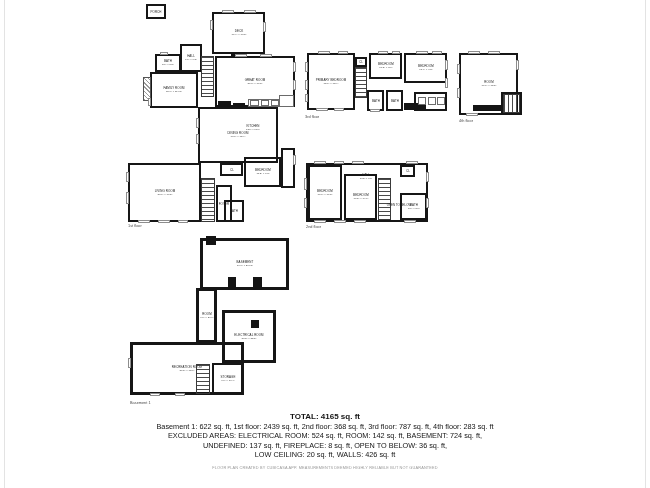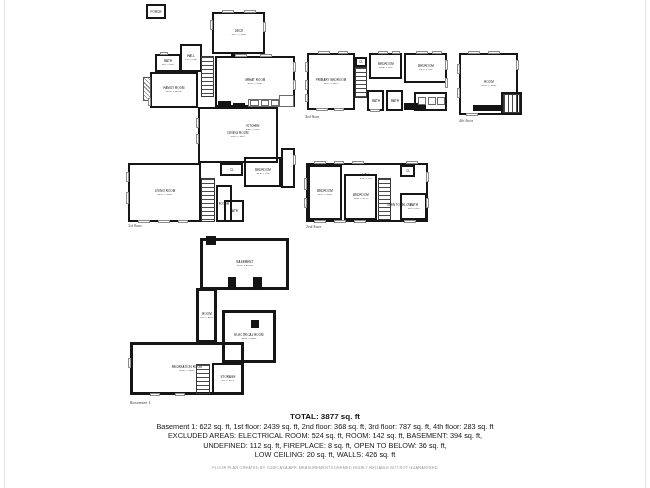--- a/index.html
+++ b/index.html
@@ -302,21 +302,21 @@
         <div class="solid" style="left: 253px; top: 277px; width: 9px; height: 13px;"></div>
         <div class="solid" style="left: 251px; top: 320px; width: 8px; height: 8px;"></div>
         <div class="winmark" style="left: 128px; top: 358px; width: 3px; height: 10px;"></div>
         <div class="winmark" style="left: 150px; top: 393px; width: 10px; height: 3px;"></div>
         <div class="winmark" style="left: 175px; top: 393px; width: 10px; height: 3px;"></div>
         <div class="plan-name" style="left: 130px; top: 401px;">Basement 1</div>
       </div>
     </div>
 
   <div id="summary">
-    <div class="total">TOTAL: 3877 sq. ft</div>
+    <div class="total">TOTAL: 4165 sq. ft</div>
     <div class="sline">Basement 1: 622 sq. ft, 1st floor: 2439 sq. ft, 2nd floor: 368 sq. ft, 3rd floor: 787 sq. ft, 4th floor: 283 sq. ft</div>
-    <div class="sline">EXCLUDED AREAS: ELECTRICAL ROOM: 524 sq. ft, ROOM: 142 sq. ft, BASEMENT: 394 sq. ft,</div>
-    <div class="sline">UNDEFINED: 112 sq. ft, FIREPLACE: 8 sq. ft, OPEN TO BELOW: 36 sq. ft,</div>
+    <div class="sline">EXCLUDED AREAS: ELECTRICAL ROOM: 524 sq. ft, ROOM: 142 sq. ft, BASEMENT: 724 sq. ft,</div>
+    <div class="sline">UNDEFINED: 137 sq. ft, FIREPLACE: 8 sq. ft, OPEN TO BELOW: 36 sq. ft,</div>
     <div class="sline">LOW CEILING: 20 sq. ft, WALLS: 426 sq. ft</div>
   </div>
 
   <div id="disclaimer">FLOOR PLAN CREATED BY CUBICASA APP. MEASUREMENTS DEEMED HIGHLY RELIABLE BUT NOT GUARANTEED</div>
 </div>
 
 </body></html>

